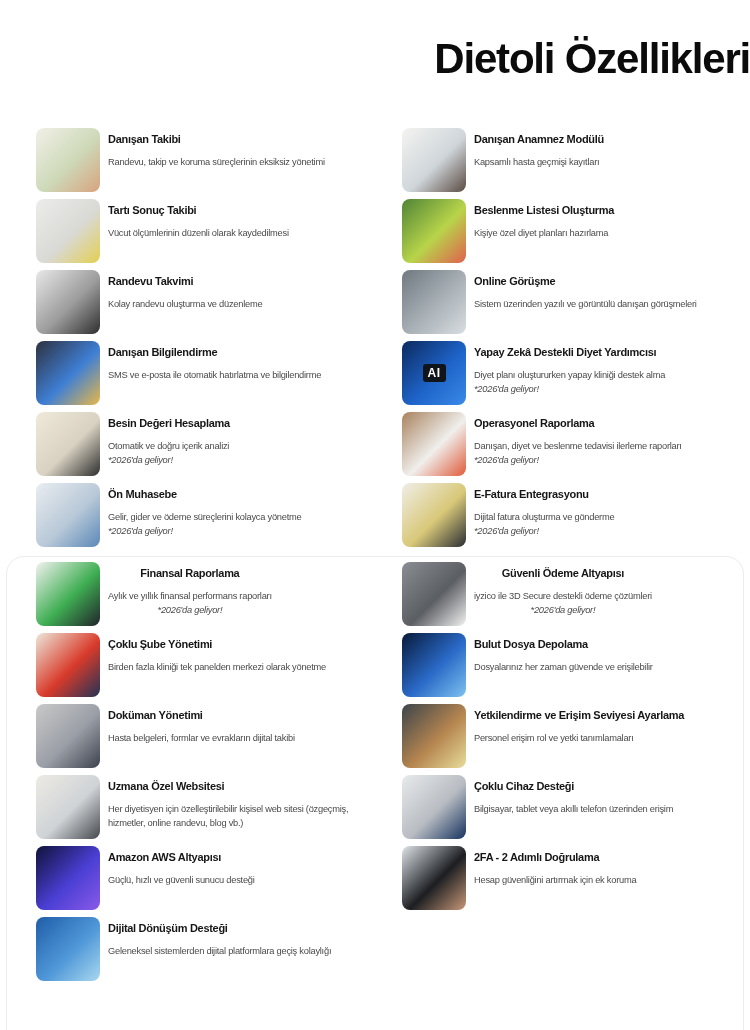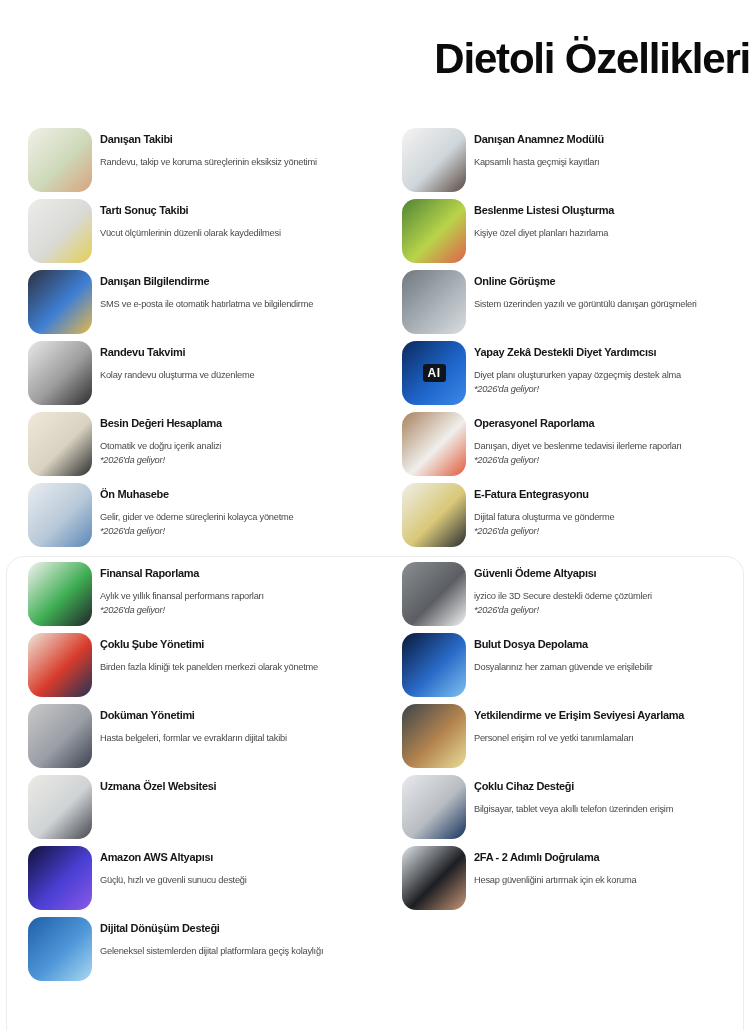--- a/index.html
+++ b/index.html
@@ -14,28 +14,28 @@
     font-size:42px;line-height:50px;font-weight:700;letter-spacing:-1.2px;
     color:var(--heading_color,#0b0b0b);
   }
   .section-outline{
     position:absolute;left:6px;top:556px;width:736px;height:600px;
     border:1px solid var(--section_outline_color,#ececec);
     border-radius:18px;background:transparent;z-index:0;pointer-events:none;
   }
   .grid{
     position:relative;z-index:1;
-    display:grid;grid-template-columns:338px 330px;column-gap:36px;
-    padding-left:28px;margin-top:44px;
+    display:grid;grid-template-columns:338px 330px;column-gap:28px;
+    padding-left:36px;margin-top:44px;
   }
   .col{display:flex;flex-direction:column;}
   .item{display:flex;gap:8px;align-items:flex-start;min-height:64px;margin-bottom:7px;}
-  .col .item:nth-child(7){margin-top:8px;}
+  .col .item:nth-child(7){margin-top:8px;text-align:center;}
   .thumb{
-    width:64px;height:64px;border-radius:14px;flex:0 0 64px;
+    width:64px;height:64px;border-radius:8px;flex:0 0 64px;
     display:flex;align-items:center;justify-content:center;
     background:#d8d8d8;
   }
   .thumb-label{
     background:#10151c;color:#ffffff;font-weight:700;font-size:12px;
     padding:2px 5px;border-radius:3px;letter-spacing:0.5px;
   }
   .txt{padding-top:5px;min-width:0;}
   .title{
     font-size:11px;line-height:13px;font-weight:700;letter-spacing:-0.3px;
@@ -72,40 +72,40 @@
     <div class="thumb" style="background: linear-gradient(135deg, rgb(236, 236, 234) 0%, rgb(217, 217, 214) 55%, rgb(227, 207, 82) 100%);">
       
     </div>
     <div class="txt">
       <div class="title">Tartı Sonuç Takibi</div>
       <div class="desc">Vücut ölçümlerinin düzenli olarak kaydedilmesi</div>
 
     </div>
   </div>
       <div class="item">
+    <div class="thumb" style="background: linear-gradient(135deg, rgb(232, 232, 232) 0%, rgb(156, 156, 156) 55%, rgb(46, 46, 46) 100%);">
+      
+    </div>
+    <div class="txt">
+      <div class="title">Randevu Takvimi</div>
+      <div class="desc">Kolay randevu oluşturma ve düzenleme</div>
+
+    </div>
+  </div>
+      <div class="item">
     <div class="thumb" style="background: linear-gradient(135deg, rgb(46, 49, 64) 0%, rgb(63, 127, 212) 55%, rgb(232, 184, 74) 100%);">
       
     </div>
     <div class="txt">
       <div class="title">Danışan Bilgilendirme</div>
       <div class="desc">SMS ve e-posta ile otomatik hatırlatma ve bilgilendirme</div>
 
     </div>
   </div>
       <div class="item">
-    <div class="thumb" style="background: linear-gradient(135deg, rgb(232, 232, 232) 0%, rgb(156, 156, 156) 55%, rgb(46, 46, 46) 100%);">
-      
-    </div>
-    <div class="txt">
-      <div class="title">Randevu Takvimi</div>
-      <div class="desc">Kolay randevu oluşturma ve düzenleme</div>
-
-    </div>
-  </div>
-      <div class="item">
     <div class="thumb" style="background: linear-gradient(135deg, rgb(239, 233, 219) 0%, rgb(217, 210, 194) 55%, rgb(45, 45, 45) 100%);">
       
     </div>
     <div class="txt">
       <div class="title">Besin Değeri Hesaplama</div>
       <div class="desc">Otomatik ve doğru içerik analizi</div>
       <div class="note">*2026'da geliyor!</div>
     </div>
   </div>
       <div class="item">
@@ -147,20 +147,21 @@
       <div class="desc">Hasta belgeleri, formlar ve evrakların dijital takibi</div>
 
     </div>
   </div>
       <div class="item">
     <div class="thumb" style="background: linear-gradient(135deg, rgb(237, 234, 228) 0%, rgb(207, 211, 214) 55%, rgb(68, 72, 78) 100%);">
       
     </div>
     <div class="txt">
       <div class="title">Uzmana Özel Websitesi</div>
+      <div class="desc multiline">Her diyetisyen için özelleştirilebilir kişisel web sitesi (özgeçmiş, hizmetler, online randevu, blog vb.)</div>
 
     </div>
   </div>
       <div class="item">
     <div class="thumb" style="background: linear-gradient(135deg, rgb(16, 18, 58) 0%, rgb(74, 63, 212) 55%, rgb(138, 90, 232) 100%);">
       
     </div>
     <div class="txt">
       <div class="title">Amazon AWS Altyapısı</div>
       <div class="desc">Güçlü, hızlı ve güvenli sunucu desteği</div>
@@ -208,21 +209,21 @@
       <div class="desc">Sistem üzerinden yazılı ve görüntülü danışan görüşmeleri</div>
 
     </div>
   </div>
       <div class="item">
     <div class="thumb" style="background: linear-gradient(135deg, rgb(12, 42, 94) 0%, rgb(30, 99, 200) 55%, rgb(58, 138, 232) 100%);">
       <span class="thumb-label">AI</span>
     </div>
     <div class="txt">
       <div class="title">Yapay Zekâ Destekli Diyet Yardımcısı</div>
-      <div class="desc">Diyet planı oluştururken yapay özgeçmiş destek alma</div>
+      <div class="desc">Diyet planı oluştururken yapay kliniği destek alma</div>
       <div class="note">*2026'da geliyor!</div>
     </div>
   </div>
       <div class="item">
     <div class="thumb" style="background: linear-gradient(135deg, rgb(168, 130, 94) 0%, rgb(240, 239, 236) 55%, rgb(224, 90, 58) 100%);">
       
     </div>
     <div class="txt">
       <div class="title">Operasyonel Raporlama</div>
       <div class="desc">Danışan, diyet ve beslenme tedavisi ilerleme raporları</div>

